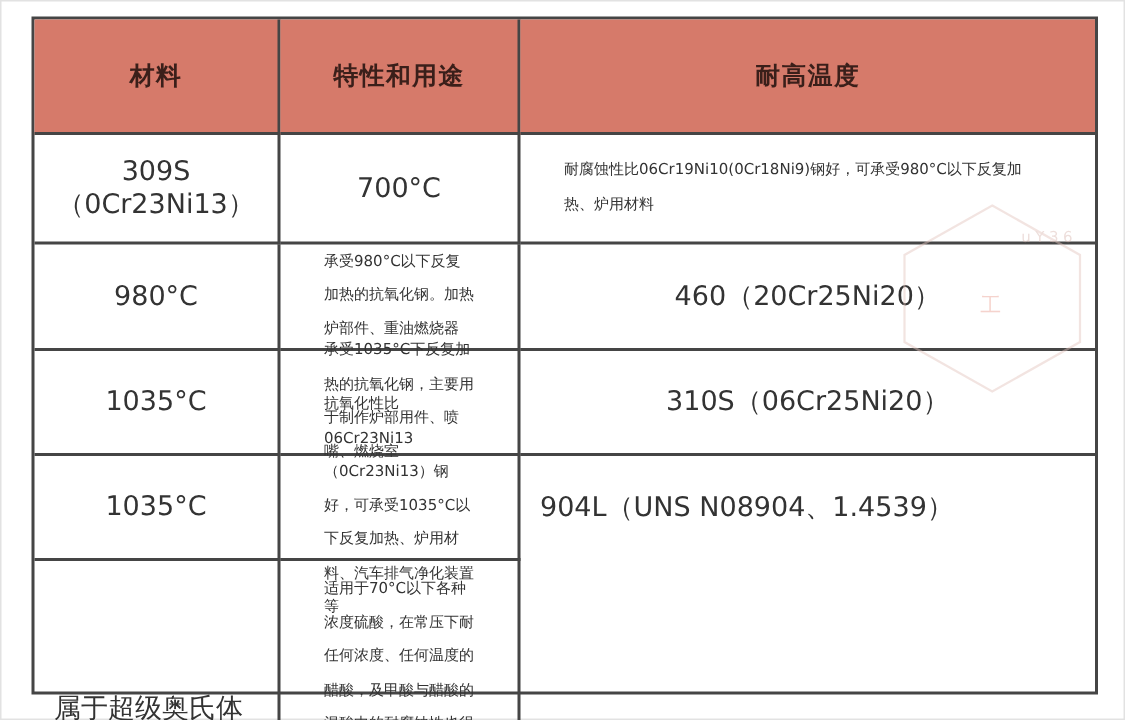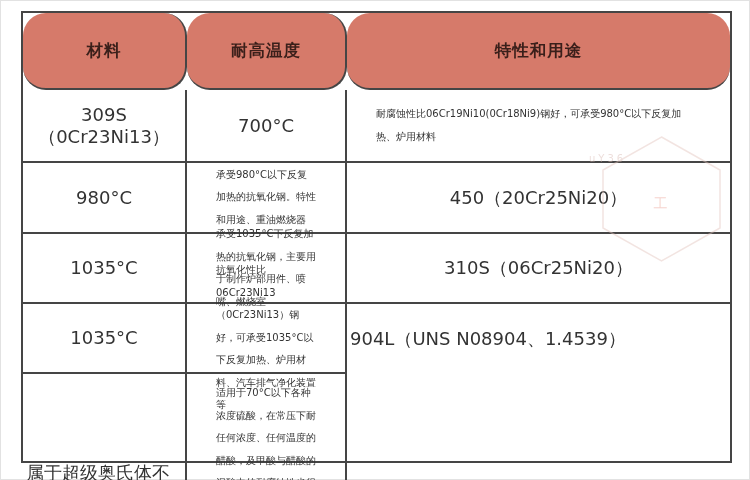--- a/index.html
+++ b/index.html
@@ -38,47 +38,46 @@
     text-align: center;
   }
   .cell:nth-child(3n) { border-right: none; }
   .row-last { border-bottom: none; }
   .header-cell {
     background: #d67a6a;
     color: #3a1f1a;
     font-weight: bold;
     font-size: 16.5px;
     letter-spacing: 1px;
-    border-radius: 23px;
   }
   .desc-cell {
     justify-content: flex-start;
     text-align: left;
     padding: 8px 29px;
     font-size: 10px;
     line-height: 22.5px;
   }
   .left-cell {
     justify-content: flex-start;
     text-align: left;
-    padding-left: 3px;
+    padding-left: 13px;
     padding-right: 10px;
   }
   
   .watermark {
     position: absolute;
     left: 588px; top: 128px;
     width: 145px; height: 140px;
     pointer-events: none;
     opacity: 0.45;
   }
   .watermark .arc-text {
     position: absolute;
     top: 24px; left: 0; right: 16px;
-    text-align: left;
+    text-align: right;
     font-size: 10px;
     color: #d8b7b0;
     letter-spacing: 3px;
   }
   .watermark .center-text {
     position: absolute;
     top: 66px; left: 0; right: 0;
     text-align: center;
     font-size: 14px;
     color: #eba092;
@@ -86,31 +85,31 @@
   }
 </style>
 </head>
 <body>
 
 <div class="page">
 
   <div class="steel-table">
 
     <div class="cell header-cell">材料</div>
+    <div class="cell header-cell">特性和用途</div>
     <div class="cell header-cell">耐高温度</div>
-    <div class="cell header-cell">特性和用途</div>
 
     <div class="cell">309S（0Cr23Ni13）</div>
     <div class="cell">700°C</div>
     <div class="cell desc-cell">耐腐蚀性比06Cr19Ni10(0Cr18Ni9)钢好，可承受980°C以下反复加热、炉用材料</div>
 
     <div class="cell">980°C</div>
-    <div class="cell desc-cell">承受980°C以下反复加热的抗氧化钢。特性和用途、重油燃烧器</div>
+    <div class="cell desc-cell">承受980°C以下反复加热的抗氧化钢。加热炉部件、重油燃烧器</div>
 
-    <div class="cell">450（20Cr25Ni20）</div>
+    <div class="cell">460（20Cr25Ni20）</div>
     <div class="cell">1035°C</div>
     <div class="cell desc-cell">承受1035°C下反复加热的抗氧化钢，主要用于制作炉部用件、喷嘴、燃烧室</div>
 
     <div class="cell">310S（06Cr25Ni20）</div>
     <div class="cell">1035°C</div>
     <div class="cell desc-cell">抗氧化性比06Cr23Ni13（0Cr23Ni13）钢好，可承受1035°C以下反复加热、炉用材料、汽车排气净化装置等</div>
 
     <div class="cell left-cell row-last">904L（UNS N08904、1.4539）</div>
     <div class="cell left-cell row-last">属于超级奥氏体不锈钢，不低于-282°C</div>
     <div class="cell desc-cell row-last">适用于70°C以下各种浓度硫酸，在常压下耐任何浓度、任何温度的醋酸，及甲酸与醋酸的混酸中的耐腐蚀性也很好。例如石油石化设备、硫酸的储存与运输设备、发电厂烟气脱硫装置、有机酸处理系统中的洗涤器和风扇等。</div>

